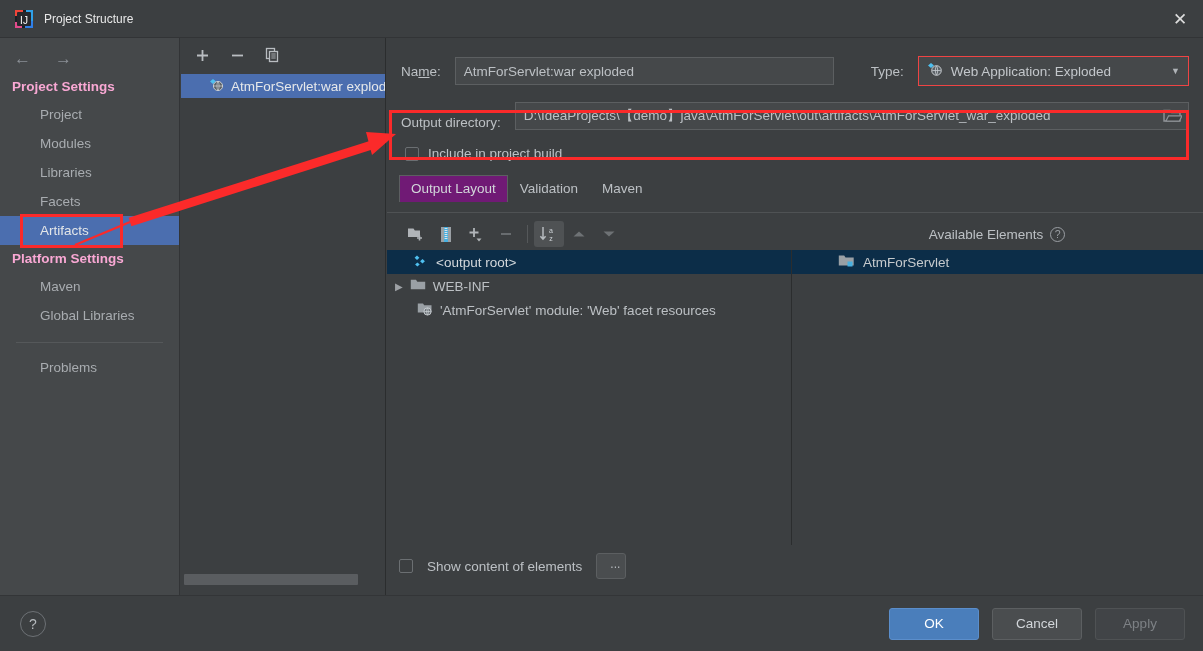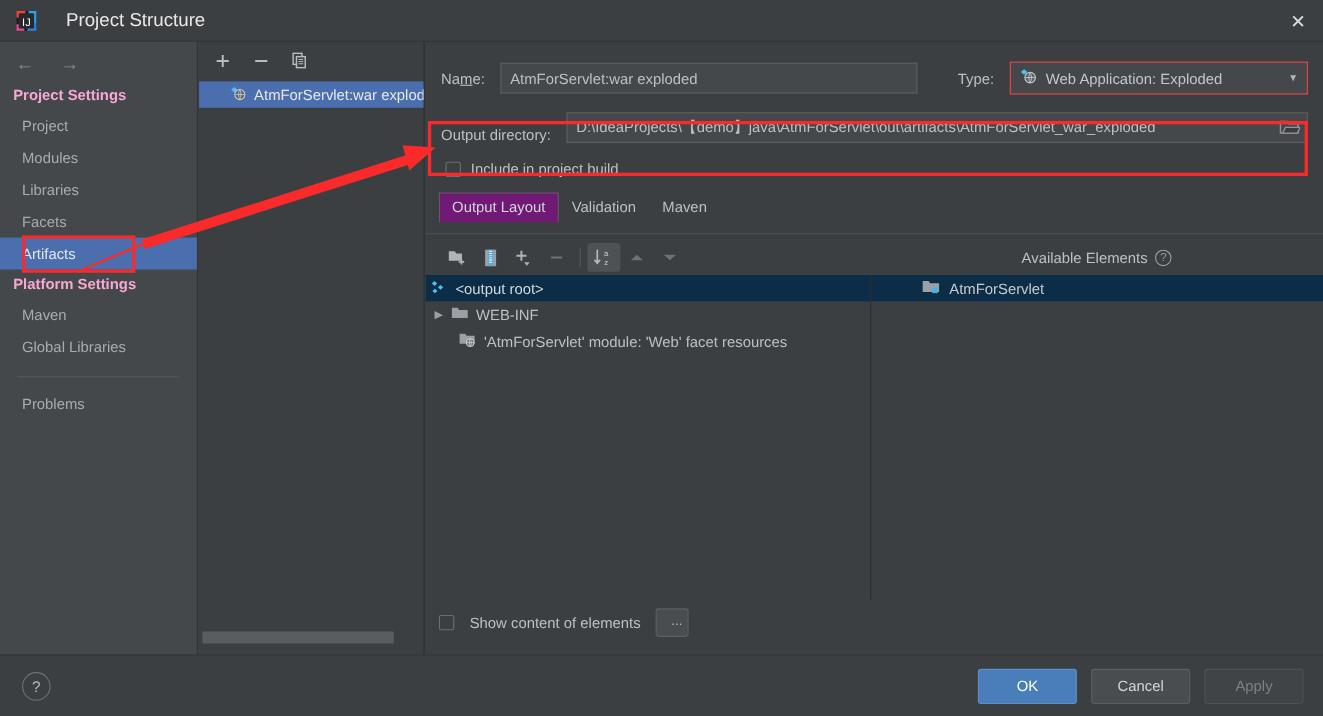--- a/index.html
+++ b/index.html
@@ -12,41 +12,41 @@
   }
   .dialog { position: relative; width: 1203px; height: 651px; background: #3c3f41; }
 
   
   .titlebar {
     position: absolute; left: 0; top: 0; width: 1203px; height: 38px;
     background: #3c3f41; display: flex; align-items: center;
     border-bottom: 1px solid #323436;
   }
   .title-icon { margin-left: 14px; width: 20px; height: 20px; position: relative; }
-  .title-text { margin-left: 26px; color: #e8e8e8; font-size: 17px; }
+  .title-text { margin-left: 10px; color: #e8e8e8; font-size: 12px; }
   .close-btn {
     position: absolute; right: 0; top: 0; width: 46px; height: 38px;
     display: flex; align-items: center; justify-content: center;
     color: #dcdcdc; font-size: 17px;
   }
 
   
   .sidebar {
     position: absolute; left: 0; top: 38px; width: 180px; height: 557px;
     background: #45484a; border-right: 1px solid #323436;
   }
   .nav-arrows { display: flex; padding: 12px 0 6px 14px; gap: 24px; }
   .nav-arrow { color: #8b9096; font-size: 17px; line-height: 1; }
   .side-group {
     color: #f9a8d4; font-size: 13.5px; font-weight: bold;
     padding: 6px 0 6px 12px;
   }
   .side-item {
     color: #a8acb0; font-size: 13.5px; height: 29px;
-    display: flex; align-items: center; padding-left: 20px;
+    display: flex; align-items: center; padding-left: 40px;
   }
   .side-item.selected { background: #4b6eaf; color: #e3e6e8; }
   .side-sep { height: 1px; background: #55585a; margin: 12px 16px 10px 16px; }
 
   
   .artifacts-panel {
     position: absolute; left: 181px; top: 38px; width: 205px; height: 557px;
     background: #3c3f41; border-right: 1px solid #2b2d2e;
   }
   .artifacts-toolbar { display: flex; align-items: center; height: 30px; padding: 4px 0 0 14px; gap: 20px; }
@@ -116,21 +116,21 @@
   .qmark {
     width: 15px; height: 15px; border: 1px solid #9a9ea3; border-radius: 50%;
     color: #9a9ea3; font-size: 10.5px; display: flex; align-items: center; justify-content: center;
   }
 
   .panes { position: absolute; left: 387px; top: 250px; width: 816px; height: 295px; display: flex; }
   .pane-left { width: 405px; border-right: 1px solid #2b2d2e; position: relative; }
   .pane-right { flex: 1; position: relative; }
   .tree-row { height: 24px; display: flex; align-items: center; font-size: 13.5px; color: #bcc0c4; gap: 7px; }
   .tree-row.selected { background: #0c2d48; color: #d4d8dc; }
-  .tr-indent1 { padding-left: 4px; }
+  .tr-indent1 { padding-left: 26px; }
   .tr-indent2 { padding-left: 8px; }
   .tr-indent3 { padding-left: 30px; }
   .avail-row { height: 24px; display: flex; align-items: center; gap: 8px; padding-left: 46px; font-size: 13.5px; color: #c6cacd; background: #0c2d48; }
 
   .bottom-opts { position: absolute; left: 387px; top: 553px; display: flex; align-items: center; gap: 14px; padding-left: 12px; }
   .ellipsis-btn {
     width: 30px; height: 26px; background: #4a4d4f; border: 1px solid #5c5f61;
     border-radius: 3px; color: #b6babe; font-size: 12px;
     display: flex; align-items: center; justify-content: flex-end; padding-right: 5px; padding-bottom: 4px;
   }

